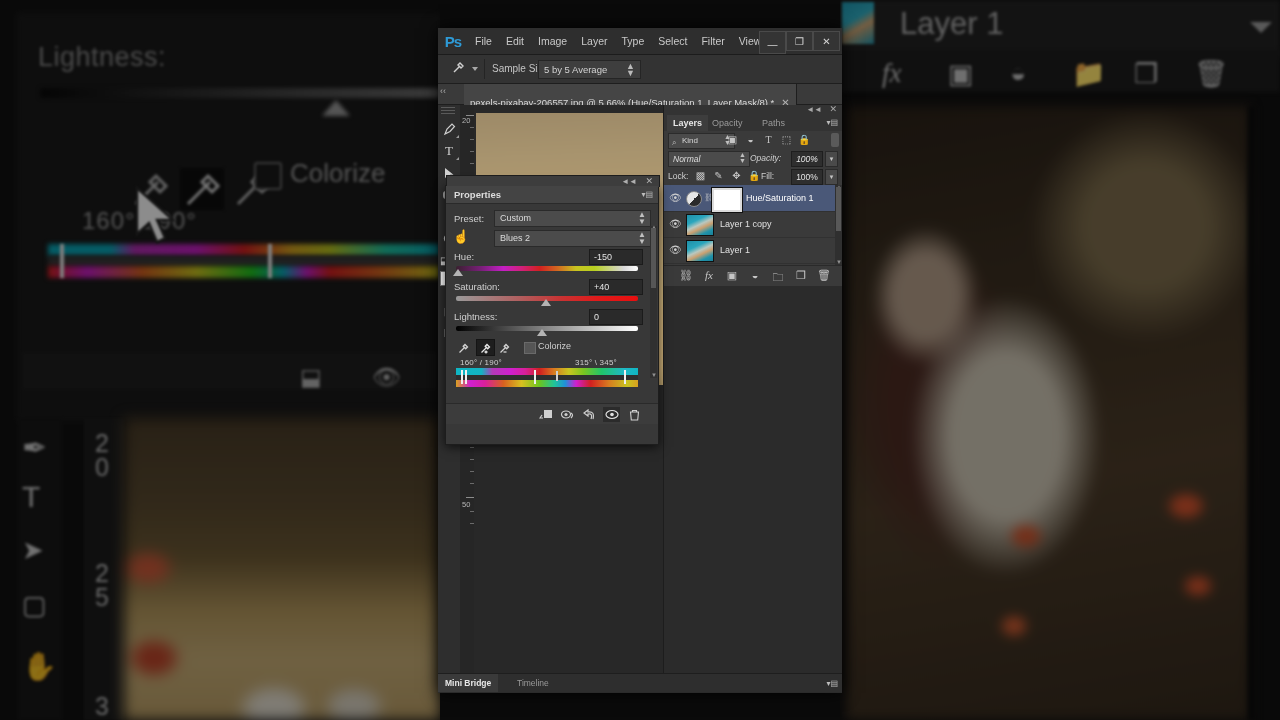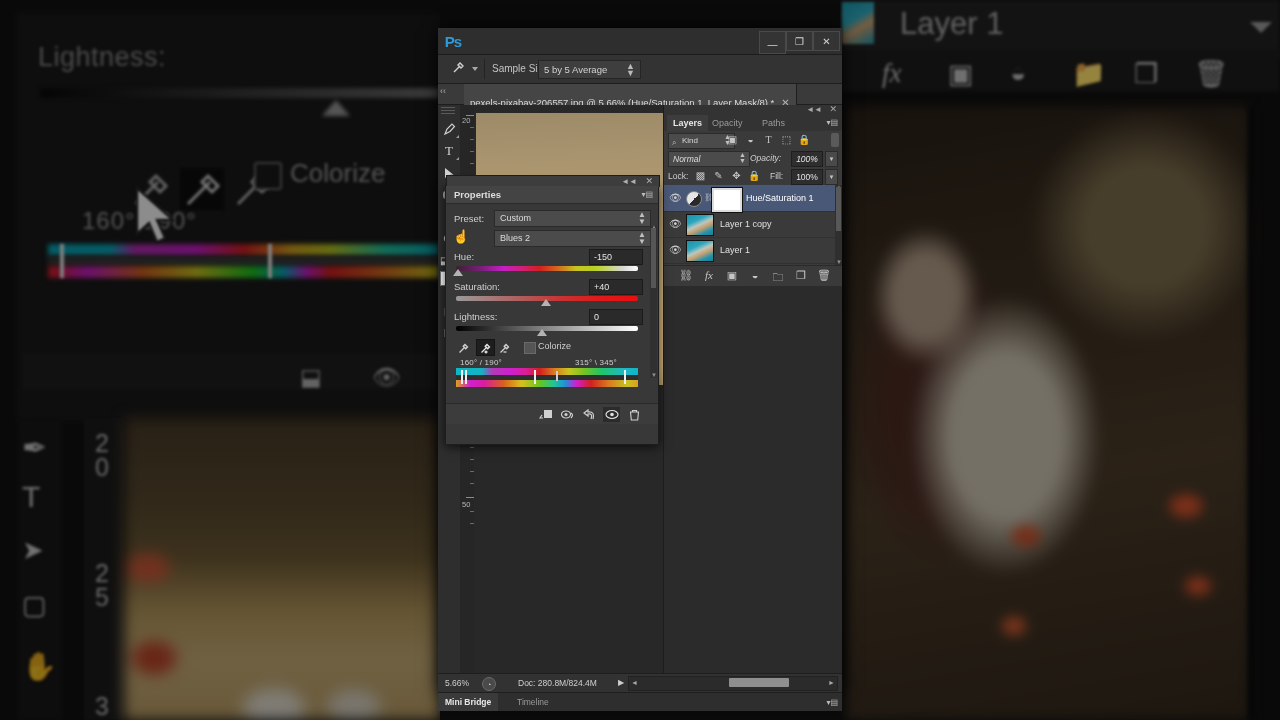--- a/index.html
+++ b/index.html
@@ -370,20 +370,31 @@
     <div class="br-bico" style="left:354px">🗑</div>
     <div class="br-photo"></div>
     <div class="br-edge"></div>
     <div class="br-dim"></div>
   </div>
 
   <div id="ps">
 
     <div class="ps-menubar">
       <div class="ps-logo">Ps</div>
+      <div class="ps-menu">
+        <span>File</span>
+        <span>Edit</span>
+        <span>Image</span>
+        <span>Layer</span>
+        <span>Type</span>
+        <span>Select</span>
+        <span>Filter</span>
+        <span>View</span>
+        <span>Window</span>
+      </div>
       <div class="ps-wbtns">
         <div class="ps-wbtn min">—</div>
         <div class="ps-wbtn">❐</div>
         <div class="ps-wbtn">✕</div>
       </div>
     </div>
 
     <div class="ps-optbar">
       <div class="opt-tool">
         <svg width="14" height="14" viewBox="0 0 14 14">
@@ -662,21 +673,21 @@
           <span class="lb-val" style="left:127px;width:30px">100%</span>
           <span class="lb-caret" style="left:161px">▼</span>
         </div>
 
         <div class="lay-lock">
           <span class="lb-lab" style="left:4px">Lock:</span>
           <span class="ll-i" style="left:30px">▩</span>
           <span class="ll-i" style="left:48px">✎</span>
           <span class="ll-i" style="left:66px">✥</span>
           <span class="ll-i" style="left:84px">🔒</span>
-          <span class="lb-lab" style="left:106px">Fill:</span>
+          <span class="lb-lab" style="left:97px">Fill:</span>
           <span class="lb-val" style="left:127px;width:30px">100%</span>
           <span class="lb-caret" style="left:161px">▼</span>
         </div>
 
         <div class="lay-list">
           <div class="lrow sel" style="top:0px">
             <span class="eye">👁</span>
             <span class="adj"></span>
             <span class="lnk">⛓</span>
             <span class="mask"></span>
@@ -706,31 +717,20 @@
           <span class="lf2" style="left:83px">◒</span>
           <span class="lf2" style="left:106px">🗀</span>
           <span class="lf2" style="left:129px">❐</span>
           <span class="lf2" style="left:152px">🗑</span>
         </div>
         <div class="lay-below"></div>
       </div>
 
     </div>
 
-    <div class="ps-status">
-      <span class="st-zoom">5.66%</span>
-      <span class="st-ico">◔</span>
-      <span class="st-doc">Doc: 280.8M/824.4M</span>
-      <span class="st-play">▶</span>
-      <span class="st-hsb">
-        <span class="a1">◄</span>
-        <span class="th"></span>
-        <span class="a2">►</span>
-      </span>
-    </div>
 
     <div class="ps-bottom">
       <span class="bt-tab act" style="left:0px">Mini Bridge</span>
       <span class="bt-tab ina" style="left:72px">Timeline</span>
       <span class="bt-mn">▾▤</span>
     </div>
 
   </div>
 </div>
 

